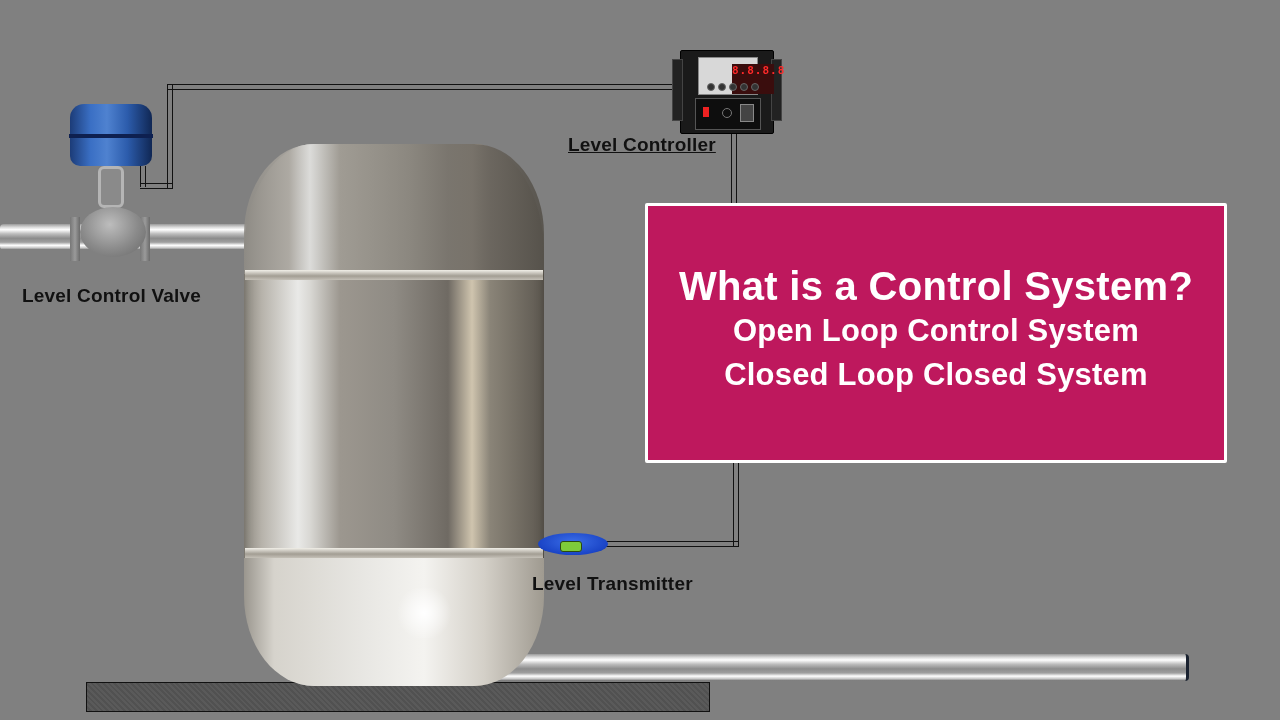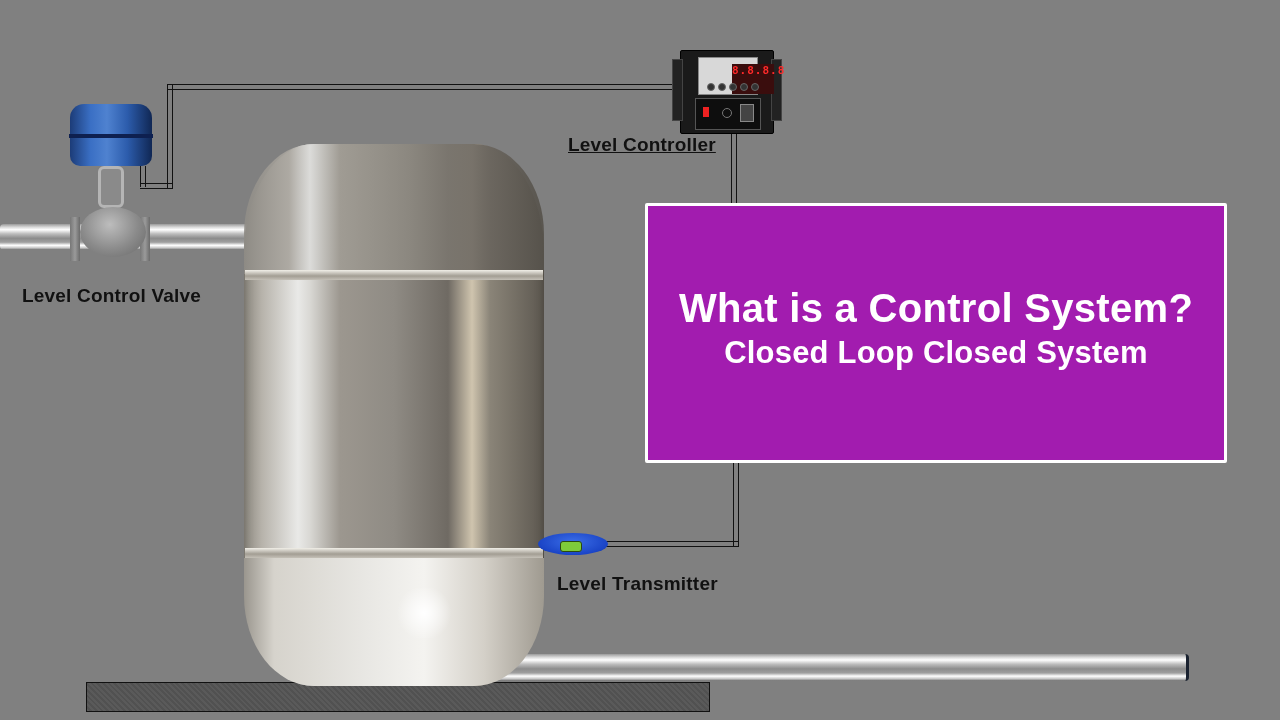--- a/index.html
+++ b/index.html
@@ -14,21 +14,21 @@
         background-image:repeating-linear-gradient(45deg,#5a5a5a 0 2px,#515151 2px 4px);}
   .tank{left:244px;top:144px;width:300px;height:542px;border-radius:70px/110px;
         background:linear-gradient(to right,#8c887f 0%,#b7b3ab 6%,#e9e9e7 18%,#d9d8d4 22%,#9c978f 32%,#8f8b84 50%,#6f6a63 68%,#cfc4ae 76%,#8a8478 82%,#5d5850 100%);
         box-shadow:inset 0 -6px 10px rgba(0,0,0,0.25);}
   .tank-top{left:244px;top:144px;width:300px;height:130px;border-radius:70px 70px 0 0/90px 90px 0 0;
         background:linear-gradient(to right,#8f8c86 0%,#a9a59e 15%,#dcdcda 22%,#a09c94 32%,#8c8880 55%,#6b665f 80%,#56524b 100%);opacity:0.92;}
   .band{left:245px;width:298px;height:10px;background:linear-gradient(to bottom,#f1efe8,#a29d93 60%,#c4c0b7);}
   .tank-bottom{left:244px;top:558px;width:300px;height:128px;border-radius:0 0 70px 70px/0 0 90px 90px;
         background:linear-gradient(to right,#9a968e 0%,#d6d3cc 10%,#e8e7e3 40%,#f4f3f0 60%,#d4d0c8 80%,#9f9a90 100%);}
   .tank-bottom .glow{position:absolute;left:150px;top:30px;width:60px;height:50px;background:radial-gradient(circle,#fff 0%,rgba(255,255,255,0) 70%);}
-  .info-box{left:645px;top:203px;width:582px;height:260px;background:#a21caf;border:3px solid #fff;box-sizing:border-box;border-radius:2px;
+  .info-box{left:645px;top:203px;width:582px;height:260px;background:#be185d;border:3px solid #fff;box-sizing:border-box;border-radius:2px;
         display:flex;flex-direction:column;align-items:center;justify-content:center;color:#fff;}
   .info-title{font-size:40px;font-weight:bold;margin-top:-6px;letter-spacing:0.3px;}
   .info-line{font-size:31px;font-weight:bold;line-height:44px;letter-spacing:0.2px;}
   .controller{left:680px;top:50px;width:92px;height:82px;background:#1a1a1a;border:1px solid #000;border-radius:2px;}
   .ctrl-ear{position:absolute;top:8px;width:9px;height:60px;background:#222;border:1px solid #444;}
   .ctrl-panel{position:absolute;left:17px;top:6px;width:58px;height:36px;background:#d8d8d8;border:1px solid #888;}
   .ctrl-display{position:absolute;left:5px;top:6px;width:42px;height:30px;background:#3a0d0d;color:#ff2a2a;font-family:"DejaVu Sans Mono",monospace;font-size:11px;font-weight:bold;line-height:13px;text-align:center;letter-spacing:1px;margin-left:28px;}
   .ctrl-btns{position:absolute;left:8px;top:25px;display:flex;gap:3px;}
   .ctrl-btn{width:6px;height:6px;border-radius:50%;background:#333;border:1px solid #666;}
   .ctrl-lower{position:absolute;left:14px;top:47px;width:64px;height:30px;background:#0e0e0e;border:1px solid #555;}
@@ -95,18 +95,19 @@
   <div class="ctrl-lower">
     <div class="ctrl-switch"></div>
     <div class="ctrl-knob"></div>
     <div class="ctrl-lamp"></div>
   </div>
 </div>
 <div class="label" style="left:568px;top:134px;text-decoration:underline;">Level Controller</div>
 
 <div class="abs transmitter"></div>
 <div class="abs transmitter-window"></div>
-<div class="label" style="left:557px;top:573px;">Level Transmitter</div>
+<div class="label" style="left:532px;top:573px;">Level Transmitter</div>
 
 <div class="abs info-box">
   <div class="info-title">What is a Control System?</div>
+  <div class="info-line">Open Loop Control System</div>
   <div class="info-line">Closed Loop Closed System</div>
 </div>
 
 </body></html>

